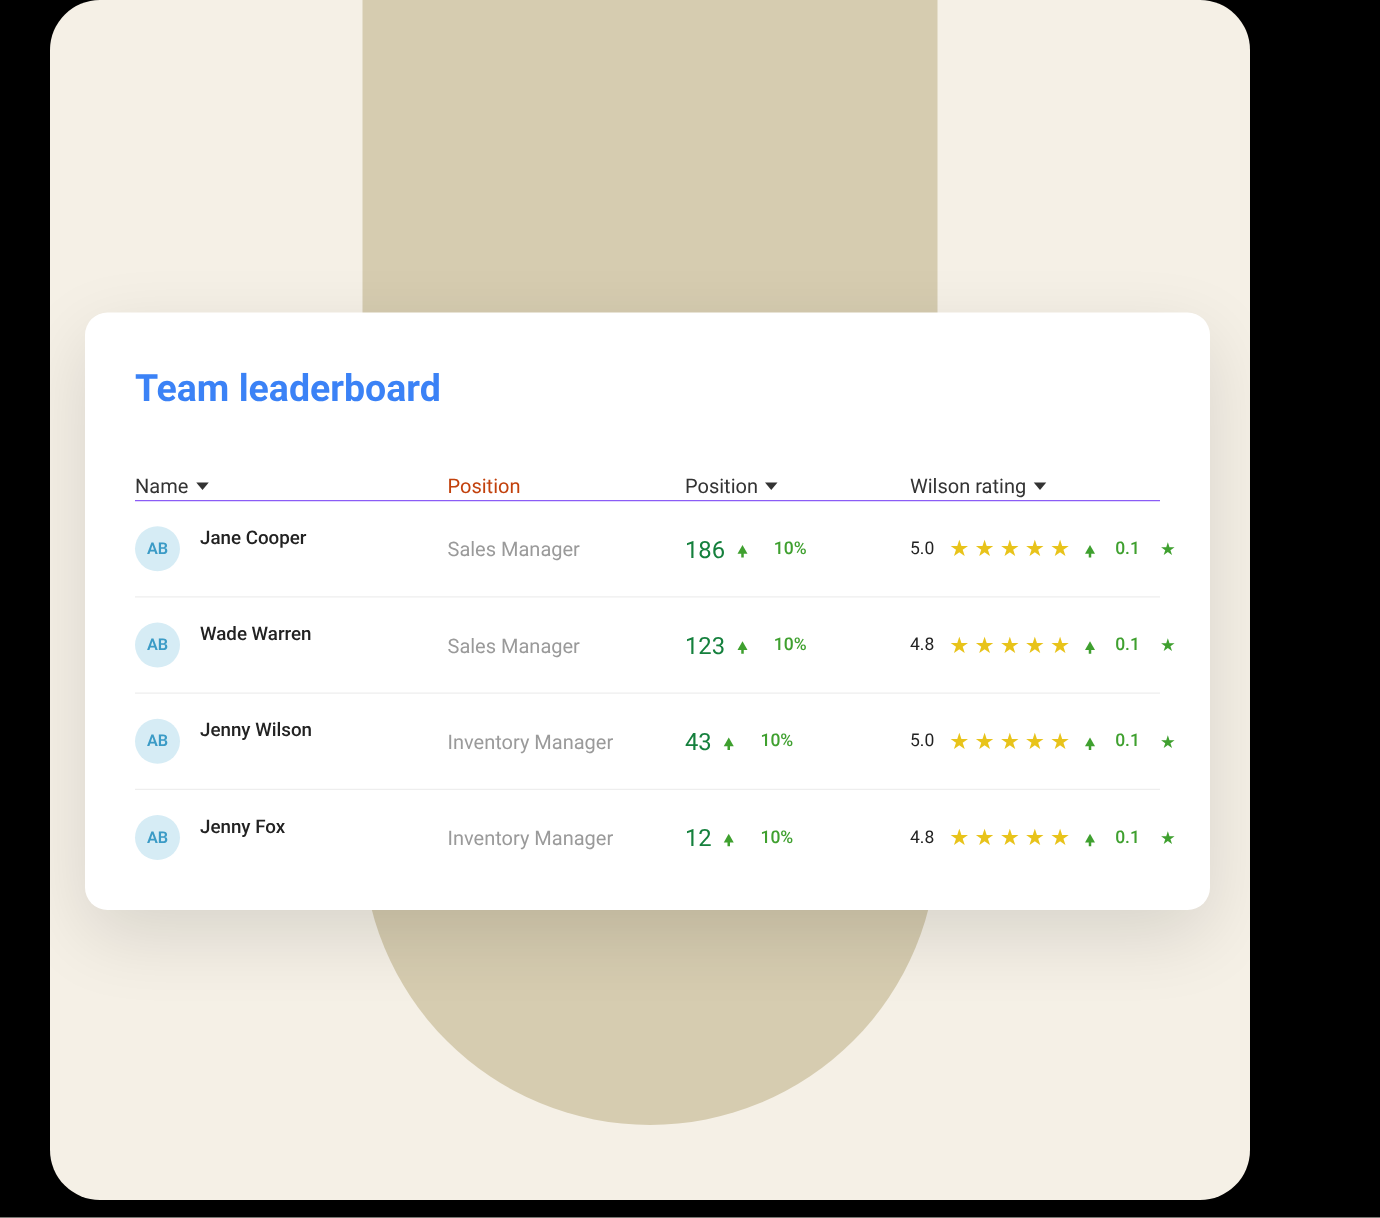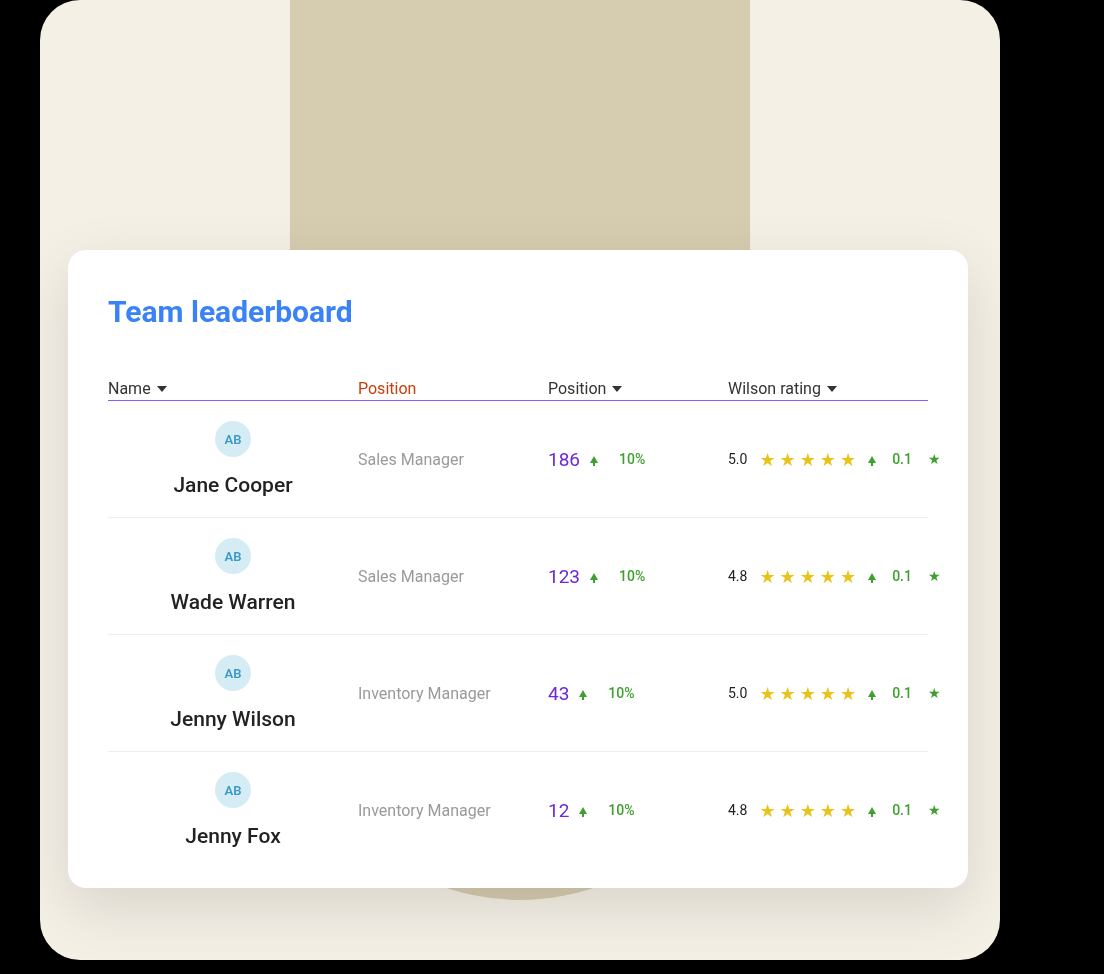--- a/index.html
+++ b/index.html
@@ -72,52 +72,51 @@
     border-right: 5px solid transparent;
     border-top: 6px solid #333;
   }
   .trow {
     padding: 20px 0;
     border-bottom: 1px solid #eee;
   }
   .trow:last-child { border-bottom: none; }
   .name-cell {
     display: flex;
-    align-items: center;
+    align-items: flex-start;
     gap: 16px;
-    flex-direction: column;
   }
   .avatar {
     width: 36px; height: 36px;
     border-radius: 50%;
     background: #d6ecf5;
     color: #3b9bc6;
     font-size: 13px;
     font-weight: 600;
     display: flex;
     align-items: center;
     justify-content: center;
   }
   .name-text {
-    font-size: 21px;
+    font-size: 15px;
     color: #222;
     font-weight: 500;
   }
   .position-text {
     font-size: 16px;
     color: #9a9a9a;
   }
   .reviews-cell {
     display: flex;
     align-items: center;
     gap: 10px;
   }
   .reviews-num {
     font-size: 19px;
-    color: #6d28d9;
+    color: #15803d;
   }
   .delta {
     display: flex;
     align-items: center;
     gap: 21px;
     color: #3fa02f;
     font-size: 14px;
     font-weight: 500;
   }
   .arrow-up {

